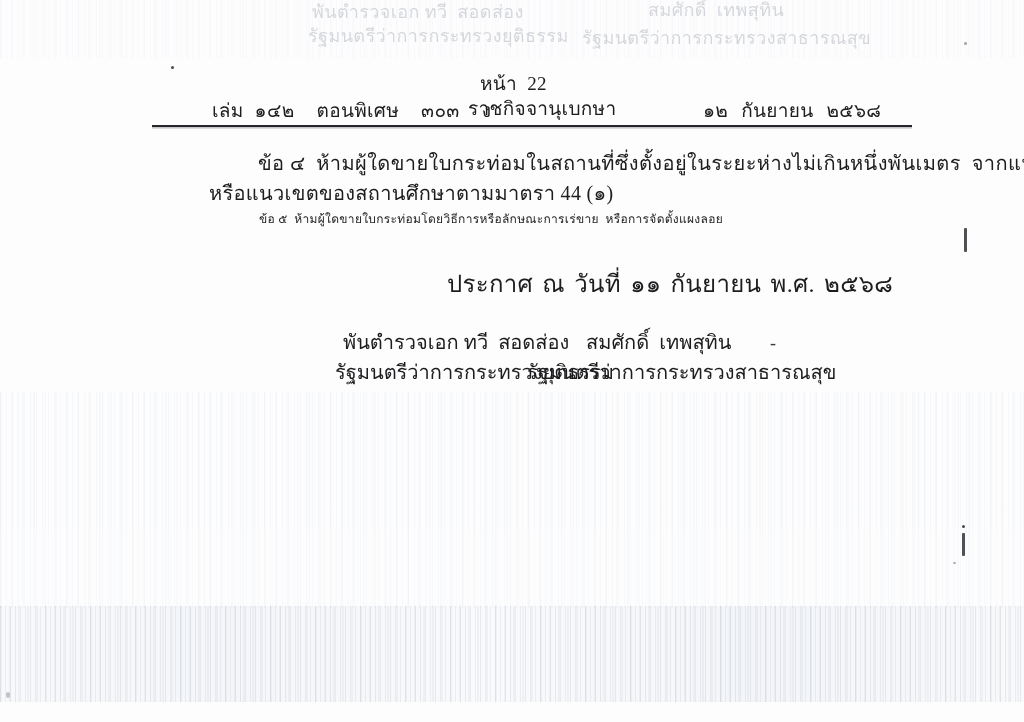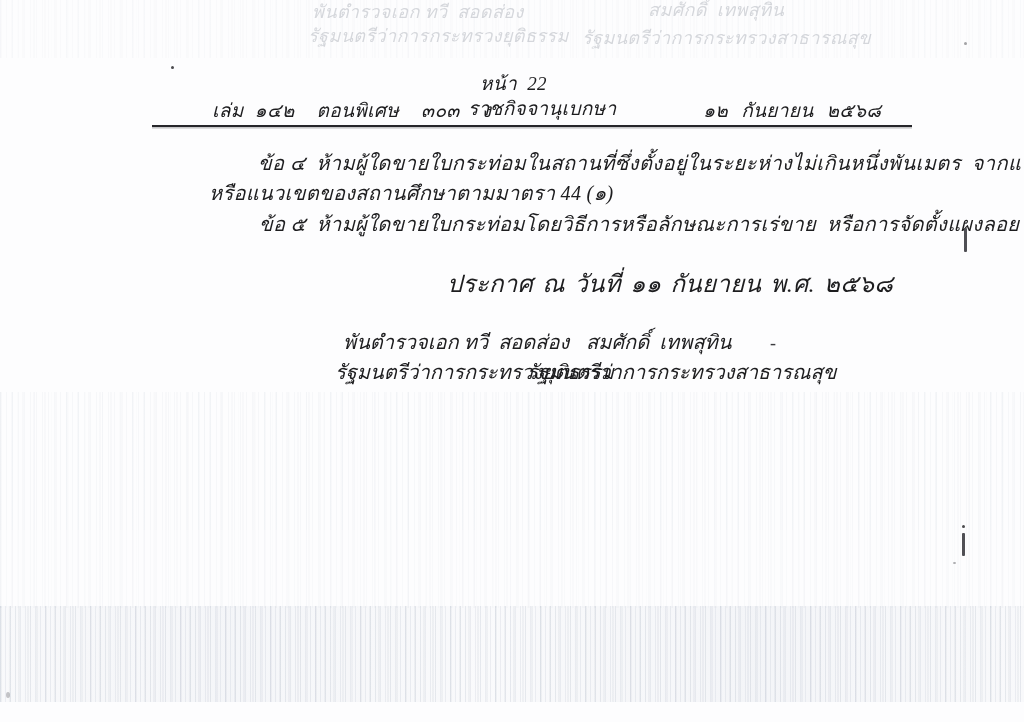--- a/index.html
+++ b/index.html
@@ -1,15 +1,15 @@
 <!DOCTYPE html>
 <html><head>
 <meta charset="utf-8">
 <style>
-  * { margin: 0; padding: 0; box-sizing: border-box; font-style: italic; }
+  * { margin: 0; padding: 0; box-sizing: border-box; }
   html, body { width: 1024px; height: 722px; }
   body {
     position: relative;
     background: #fdfdfe;
     overflow: hidden;
     font-family: "Liberation Serif", "DejaVu Serif", serif;
     color: #1d1d1f;
   }
   .page { position: absolute; inset: 0; }
   .t { position: absolute; white-space: pre; line-height: 1.15; }
@@ -20,21 +20,21 @@
   .gazette    { left: 468px; top: 98px;  font-size: 19px; letter-spacing: .3px; }
   .issue-date { left: 703px; top: 100px; font-size: 19px; letter-spacing: .3px; word-spacing: 8px; text-align: right; }
   .rule {
     position: absolute; left: 152px; top: 125px; width: 760px; height: 2.4px;
     background: #26262a; box-shadow: 0 1.6px 0 rgba(60,60,66,.28);
   }
 
   
   .clause4-l1 { left: 258px; top: 152px; font-size: 20px; letter-spacing: .4px; }
   .clause4-l2 { left: 209px; top: 182px; font-size: 20px; letter-spacing: .3px; }
-  .clause5    { left: 259px; top: 213px; font-size: 20px; letter-spacing: .3px; }
+  .clause5    { left: 259px; top: 213px; font-size: 12px; letter-spacing: .3px; }
   .proclaim   { left: 447px; top: 271px; font-size: 24px; letter-spacing: .3px; word-spacing: 3px; }
 
   
   .sig-name-1  { left: 343px; top: 331px; font-size: 20px; }
   .sig-name-2  { left: 586px; top: 331px; font-size: 20px; }
   .sig-title-1 { left: 335px; top: 361px; font-size: 20px; }
   .sig-title-2 { left: 527px; top: 361px; font-size: 20px; }
   .hand-dash   { left: 770px; top: 333px; font-size: 18px; color: #3c3c40; }
 
   

